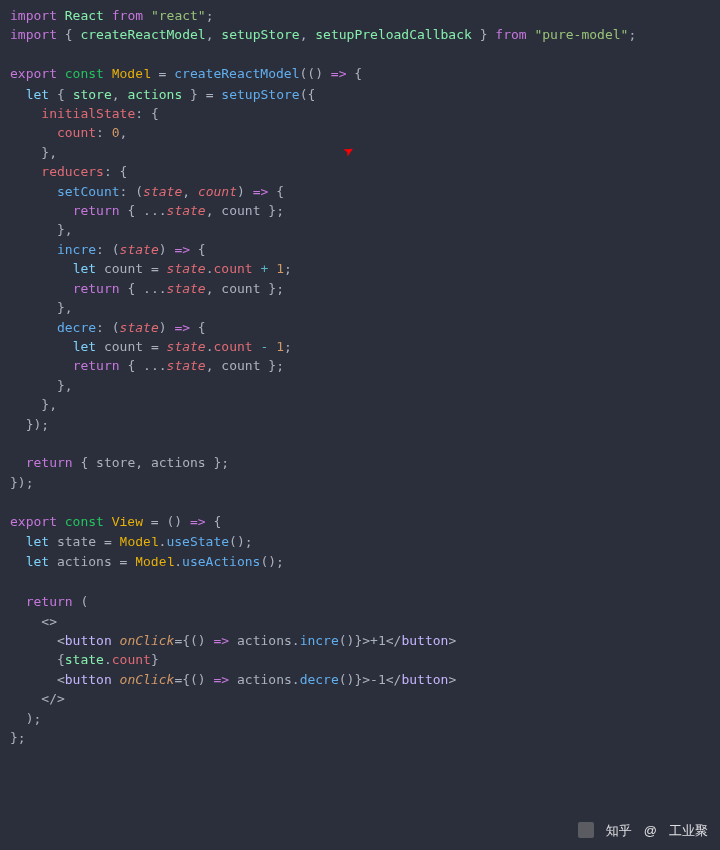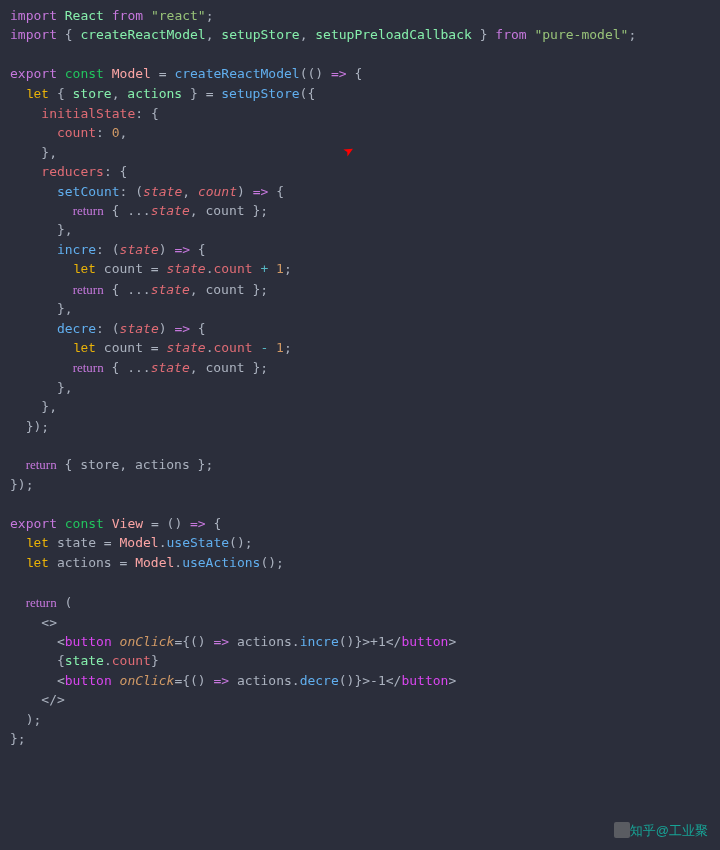--- a/index.html
+++ b/index.html
@@ -13,52 +13,52 @@
       width: 720px;
       height: 850px;
       overflow: hidden;
       position: relative;
     }
     .line { white-space: pre; }
     .kw-import { color: #c678dd; }
     .kw-from { color: #c678dd; margin-top: 32px; }
     .kw-export { color: #c678dd; }
     .kw-const { color: #22c55e; }
-    .kw-let { color: #eab308; font-family: Liberation Mono, monospace; }
-    .kw-return { color: #c678dd; font-family: Liberation Serif, serif; }
+    .kw-let { color: #7dd3fc; }
+    .kw-return { color: #c678dd; }
     .var-default { color: #86efac; }
     .string { color: #98c379; }
     .punct { color: #abb2bf; }
-    .def-name { color: #fca5a5; }
+    .def-name { color: #eab308; font-family: Liberation Mono, monospace; }
     .fn-call { color: #61afef; }
     .prop { color: #e06c75; text-align: center; }
     .param { color: #e06c75; font-style: italic; }
     .number { color: #d19a66; }
     .operator { color: #56b6c2; }
     .tag-bracket { color: #abb2bf; }
-    .tag-name { color: #d946ef; margin-top: 36px; }
+    .tag-name { color: #c4b5fd; margin-top: 36px; }
     .attr-name { color: #d19a66; font-style: italic; text-align: center; }
     .arrow {
       position: absolute;
       color: #ff0000;
       font-size: 18px;
       transform: rotate(-30deg);
       pointer-events: none;
     }
     .watermark {
       position: absolute;
       bottom: 10px;
       right: 12px;
-      color: #14b8a6;
+      color: #ffffff;
       font-size: 13px;
       font-family: sans-serif;
       opacity: 0.85;
       display: flex;
       align-items: center;
-      gap: 0;
+      gap: 12px;
     }
     .zhihu-icon {
       display: inline-block;
       width: 16px;
       height: 16px;
       background: #888;
       border-radius: 2px;
       opacity: 0.6;
     }
   </style>

